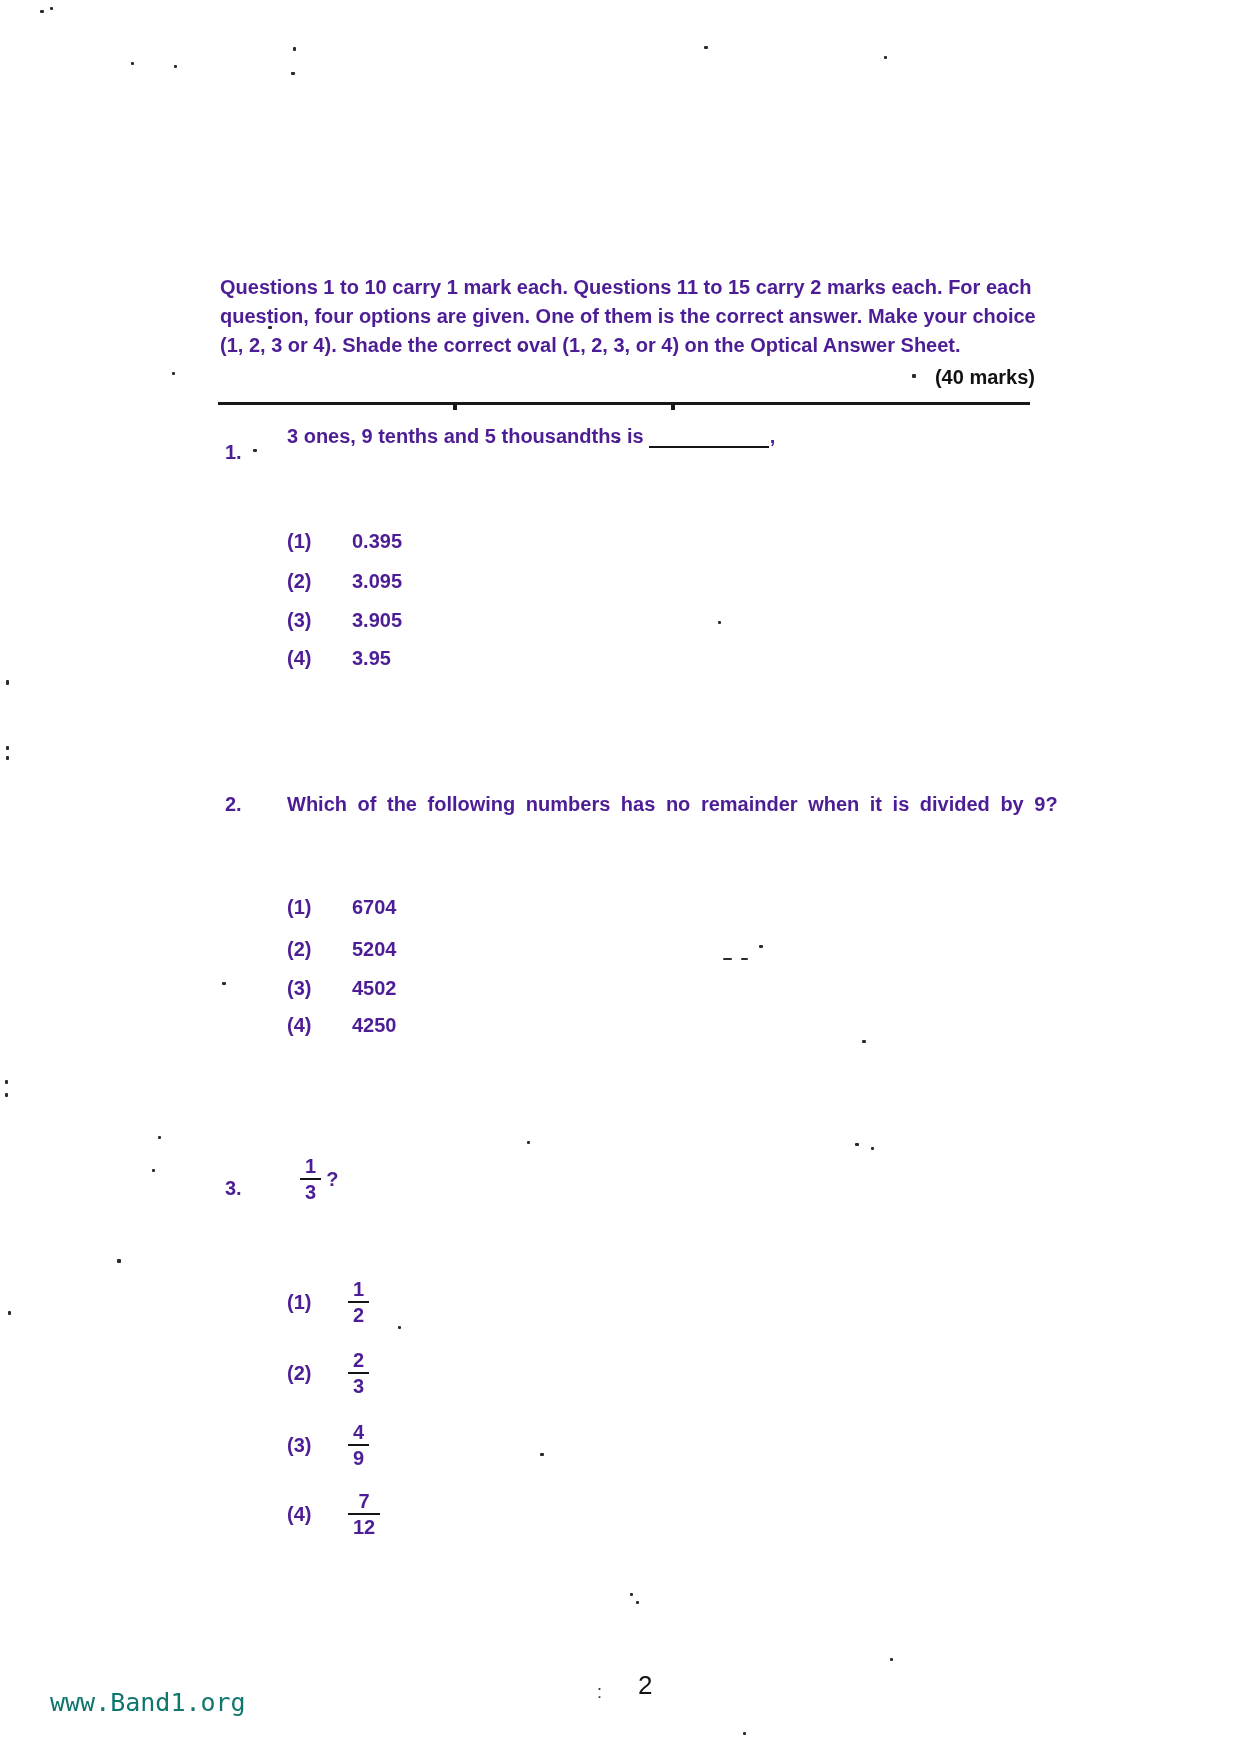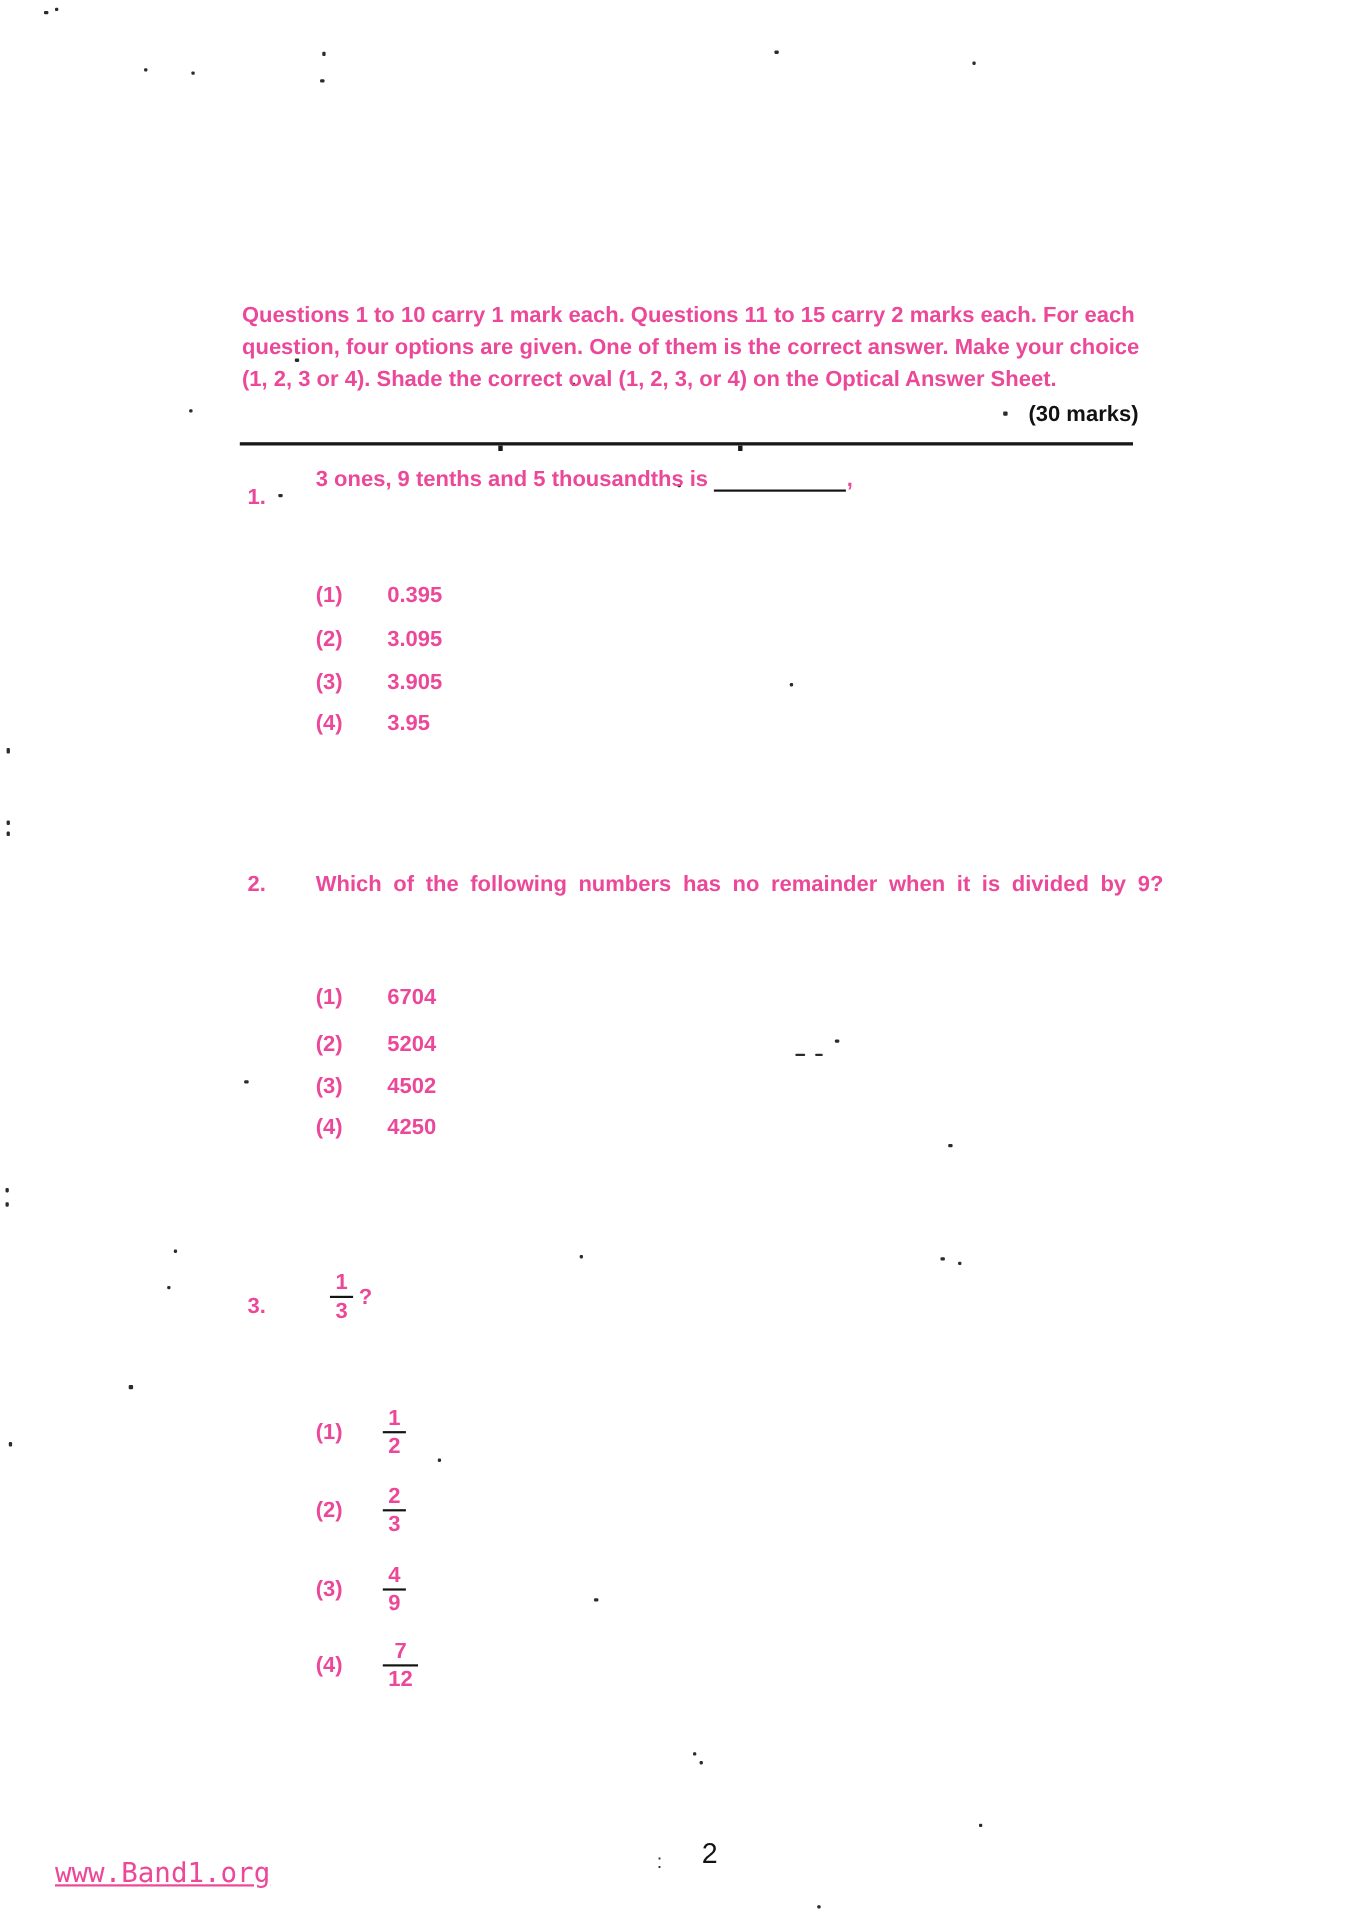--- a/index.html
+++ b/index.html
@@ -11,21 +11,21 @@
     color:#121212;
     overflow:hidden;
   }
   .abs{position:absolute;}
   .txt{
     position:absolute;
     white-space:nowrap;
     font-weight:700;
     font-size:20px;
     line-height:25px;
-    color:#ec4899;
+    color:#4c1d95;
   }
   .stretch{word-spacing:5px;}
   .marks{font-weight:700;font-size:20px;text-align:right;}
   .divider{position:absolute;background:#181818;}
   .opt-label{display:inline-block;width:65px;}
   .blank{
     display:inline-block;
     width:120px;height:2px;
     background:#141414;
     vertical-align:-5px;
@@ -42,23 +42,22 @@
   }
   .frac .num,.frac .den{padding:0 5px;}
   .frac .den{border-top:2px solid #141414;}
   .opt-frac-label{display:inline-block;width:61px;}
   .speckle{position:absolute;background:#2b2b2b;border-radius:1px;}
   .watermark{
     position:absolute;
     font-family:"DejaVu Sans Mono","Liberation Mono",monospace;
     font-weight:400;
     font-size:25px;
-    color:#ec4899;
+    color:#0f766e;
     white-space:nowrap;
-    text-decoration:underline;
   }
   .pagenum{position:absolute;font-size:26px;font-weight:400;color:#141414;}
   .footsep{position:absolute;font-size:18px;font-weight:400;color:#333;}
 </style>
 </head>
 <body>
 
 <div class="page">
 
   <div id="speckles">
@@ -100,21 +99,21 @@
       <div class="speckle" style="left: 636px; top: 1601px; width: 3px; height: 3px;"></div>
       <div class="speckle" style="left: 890px; top: 1658px; width: 3px; height: 3px;"></div>
       <div class="speckle" style="left: 743px; top: 1732px; width: 3px; height: 3px;"></div>
     </div>
 
   <div>
     <div class="txt" style="left:220px;top:275px">Questions 1 to 10 carry 1 mark each. Questions 11 to 15 carry 2 marks each. For each</div>
     <div class="txt" style="left:220px;top:304px">question, four options are given. One of them is the correct answer. Make your choice</div>
     <div class="txt" style="left:220px;top:333px">(1, 2, 3 or 4). Shade the correct oval (1, 2, 3, or 4) on the Optical Answer Sheet.</div>
   </div>
-  <div class="abs marks" style="left:220px;top:366px;width:815px">(30 marks)</div>
+  <div class="abs marks" style="left:220px;top:366px;width:815px">(40 marks)</div>
 
   <div class="divider" style="left:218px;top:402px;width:812px;height:3px"></div>
   <div class="divider" style="left:453px;top:405px;width:4px;height:5px"></div>
   <div class="divider" style="left:671px;top:405px;width:4px;height:5px"></div>
 
   <div>
     <div class="txt" style="left:225px;top:440px">1.</div>
     <div class="txt" style="left:287px;top:424px">
       <span>3 ones, 9 tenths and 5 thousandths is</span><span class="blank"></span><span>,</span>
     </div>

